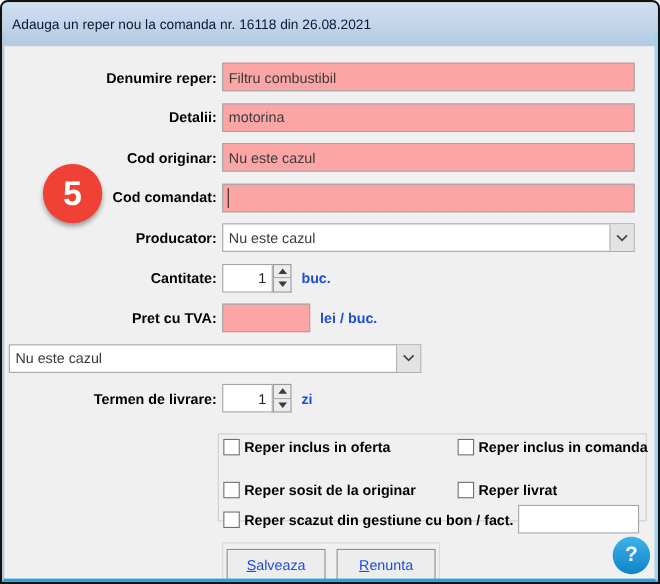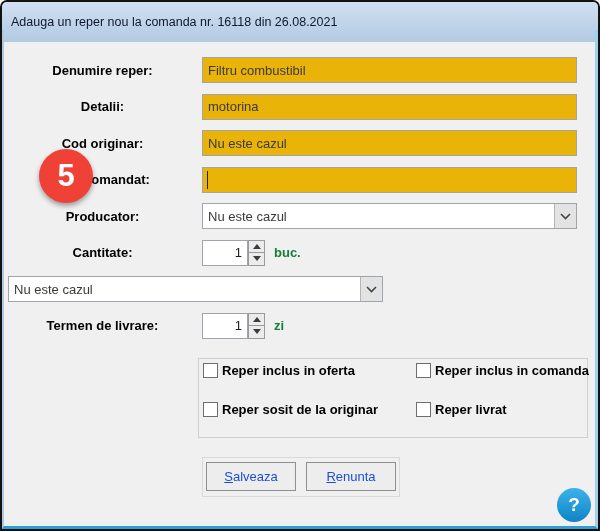--- a/index.html
+++ b/index.html
@@ -35,26 +35,26 @@
     padding-left: 9px;
     background: linear-gradient(to bottom, #d0e0f1 0%, #bed3e9 60%, #b3cae2 100%);
     font-size: 12.5px;
     color: #0d1733;
     user-select: none;
   }
 
   .form { padding: 15px 0 0 6px; }
   .row { display: flex; align-items: center; height: 26px; margin-bottom: 10.5px; }
   .lbl {
-    width: 194px; text-align: center;
+    width: 194px; text-align: right;
     font-weight: bold; font-size: 13px; color: #000;
     padding-right: 5px; flex: none;
   }
   .txt {
-    height: 26px; border: 1px solid #9fa5ac; background: #eab308;
+    height: 26px; border: 1px solid #9fa5ac; background: #fca5a5;
     font-family: "Liberation Sans", sans-serif;
     font-size: 13px; color: #3a3a3a; padding: 0 5px; outline: none;
   }
   .txt.full { width: 375px; }
   .caret-wrap { position: relative; display: inline-block; }
   .caret {
     position: absolute; left: 5px; top: 4px; width: 1px; height: 18px;
     background: #222; animation: blink 1.1s steps(1) infinite;
   }
   @keyframes blink { 50% { opacity: 0; } }
@@ -78,21 +78,21 @@
   }
   .spin-btns { display: flex; flex-direction: column; width: 17px; height: 26px; }
   .spin-btn {
     flex: 1; background: #ececec; border: 1px solid #9a9a9a;
     display: flex; align-items: center; justify-content: center; cursor: default;
   }
   .spin-btn + .spin-btn { border-top: none; }
   .tri-up { width: 0; height: 0; border-left: 4px solid transparent; border-right: 4px solid transparent; border-bottom: 5px solid #3c3c3c; }
   .tri-down { width: 0; height: 0; border-left: 4px solid transparent; border-right: 4px solid transparent; border-top: 5px solid #3c3c3c; }
 
-  .unit { font-weight: bold; font-size: 13px; color: #15803d; margin-left: 9px; }
+  .unit { font-weight: bold; font-size: 13px; color: #1d4ed8; margin-left: 9px; }
   .txt.price { width: 80px; }
 
   .group {
     margin: 19px 0 0 190px; width: 390px; height: 80px;
     border: 1px solid #cfcfcf; padding: 2px 0 0 4px;
   }
   .cb-grid { display: grid; grid-template-columns: 213px auto; row-gap: 20px; }
   .cb { display: flex; align-items: center; height: 19px; }
   .cb-box {
     width: 15px; height: 15px; background: #fff;
@@ -192,20 +192,25 @@
         <span class="spin-btn">
             <span class="tri-up"></span>
           </span>
         <span class="spin-btn">
             <span class="tri-down"></span>
           </span>
       </span>
       <span class="unit">buc.</span>
     </div>
 
+    <div class="row">
+      <span class="lbl">Pret cu TVA:</span>
+      <input class="txt price" type="text" value="" style="">
+      <span class="unit">lei / buc.</span>
+    </div>
 
     <div class="row">
       <div class="combo">
         <span class="combo-text">Nu este cazul</span>
         <span class="combo-btn">
           <svg width="11" height="7" viewBox="0 0 11 7">
               <polyline points="1,1 5.5,5.5 10,1" fill="none" stroke="#454545" stroke-width="1.6"></polyline>
             </svg>
         </span>
       </div>
@@ -237,20 +242,27 @@
         </span>
         <span class="cb">
           <span class="cb-box"></span>
           <span class="cb-lbl">Reper sosit de la originar</span>
         </span>
         <span class="cb">
           <span class="cb-box"></span>
           <span class="cb-lbl">Reper livrat</span>
         </span>
       </div>
+      <div class="cb-row3">
+        <span class="cb">
+          <span class="cb-box"></span>
+          <span class="cb-lbl">Reper scazut din gestiune cu bon / fact.</span>
+        </span>
+        <input class="cb-input" type="text" value="" style="">
+      </div>
     </div>
 
     <div class="btn-panel">
       <button class="btn"><u>S</u>alveaza</button>
       <button class="btn"><u>R</u>enunta</button>
     </div>
 
   </div>
 
   <div class="help">?</div>

